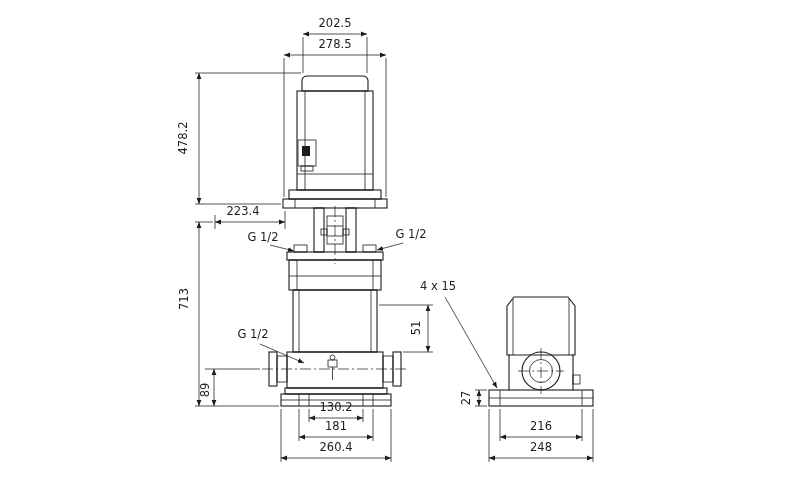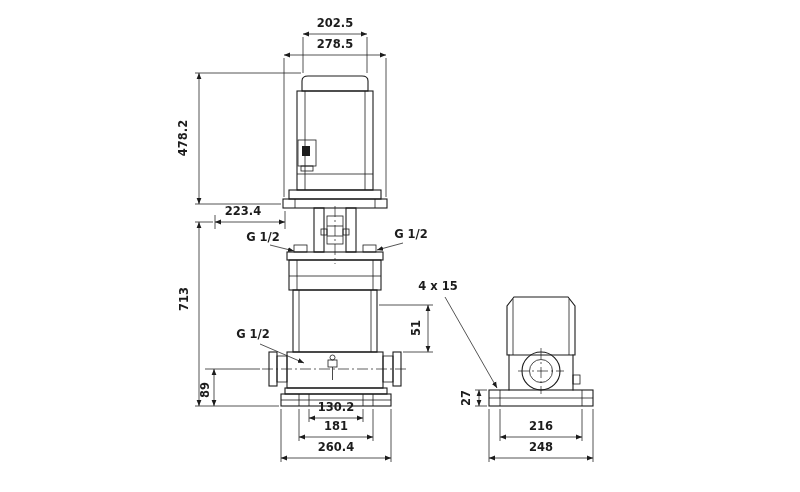--- a/index.html
+++ b/index.html
@@ -1,16 +1,16 @@
 <!DOCTYPE html>
 <html><head>
 <meta charset="utf-8">
 <style>
   html,body { margin:0; padding:0; background:#ffffff; }
-  .canvas { position:relative; width:800px; height:492px; background:#ffffff; overflow:hidden;font-weight:bold; }
+  .canvas { position:relative; width:800px; height:492px; background:#ffffff; overflow:hidden; }
   svg text { font-family:"DejaVu Sans", sans-serif; font-size:11.5px; fill:#1c1c1c; }
   .outline { fill:none; stroke:#1c1c1c; stroke-width:1.1; stroke-linejoin:miter; stroke-linecap:square; }
   .detail  { fill:none; stroke:#1c1c1c; stroke-width:0.8; }
   .dim     { fill:none; stroke:#1c1c1c; stroke-width:0.75; }
   .cl      { fill:none; stroke:#1c1c1c; stroke-width:0.7; stroke-dasharray:11 3 2 3; }
   .ink     { fill:#1c1c1c; stroke:none; }
 </style>
 </head>
 <body>
 

